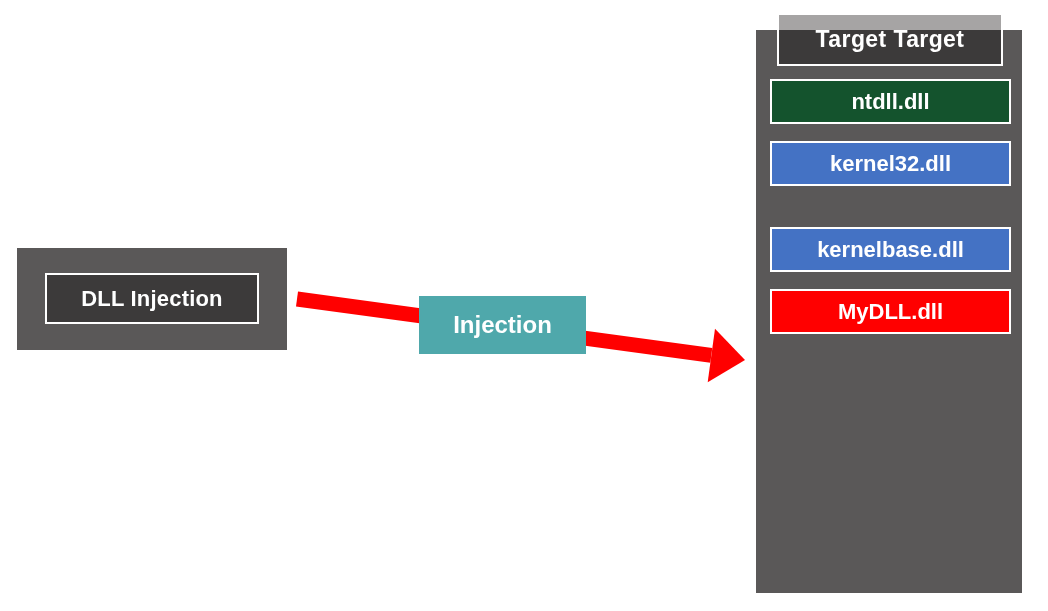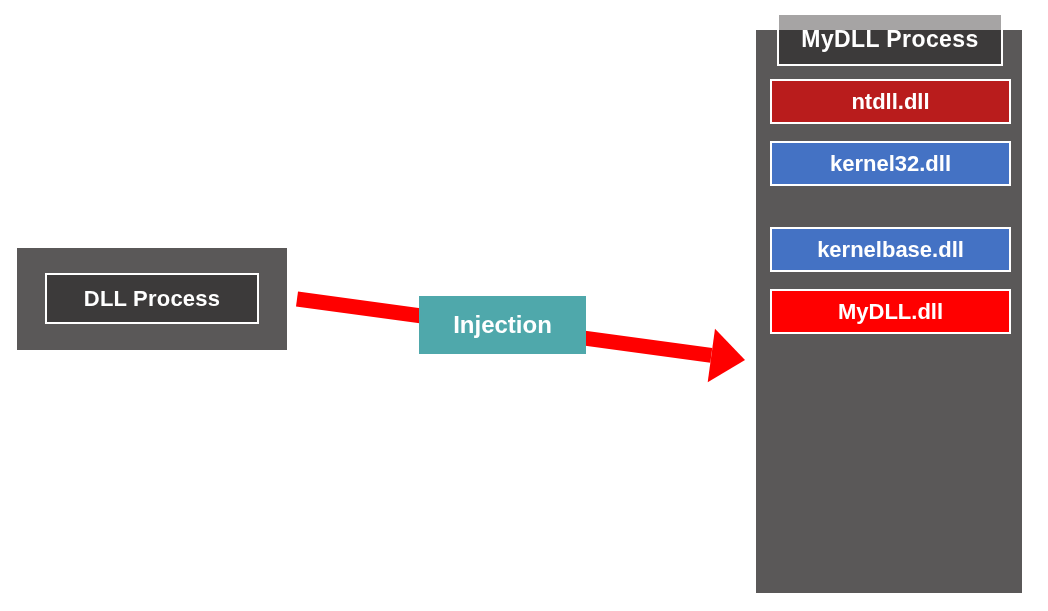--- a/index.html
+++ b/index.html
@@ -148,43 +148,43 @@
     white-space: nowrap;
   }
 </style>
 </head>
 <body>
 
 <div id="canvas">
 
   <div class="abs injector-outer"></div>
   <div class="abs injector-inner">
-    <span class="label">DLL Process</span>
+    <span class="label">DLL Injection</span>
   </div>
 
   <svg class="abs arrow-svg" viewBox="0 0 1048 611" xmlns="http://www.w3.org/2000/svg">
 
     <polygon fill="#ff0000" points="296.0,306.4 710.3,362.8 712.3,348.0 298.0,291.6"></polygon>
 
     <polygon fill="#ff0000" points="707.7,382.2 745.0,360.0 715.0,328.7"></polygon>
   </svg>
 
   <div class="abs injection-box">
     <span class="label">Injection</span>
   </div>
 
   <div class="abs process-container"></div>
 
   <div class="abs process-title">
     <div class="dark-half"></div>
-    <span class="label">MyDLL Process</span>
+    <span class="label">Target Target</span>
   </div>
 
   <div class="abs dll-list" id="dll-list">
-      <div class="dll-box" style="background: #b91c1c;">
+      <div class="dll-box" style="background: #14532d;">
         <span class="label">ntdll.dll</span>
       </div>
       <div class="dll-box" style="background: rgb(68, 114, 196);">
         <span class="label">kernel32.dll</span>
       </div>
       <div class="dll-box" style="background: rgb(68, 114, 196); margin-top: 41px;">
         <span class="label">kernelbase.dll</span>
       </div>
       <div class="dll-box" style="background: rgb(255, 0, 0);">
         <span class="label">MyDLL.dll</span>

